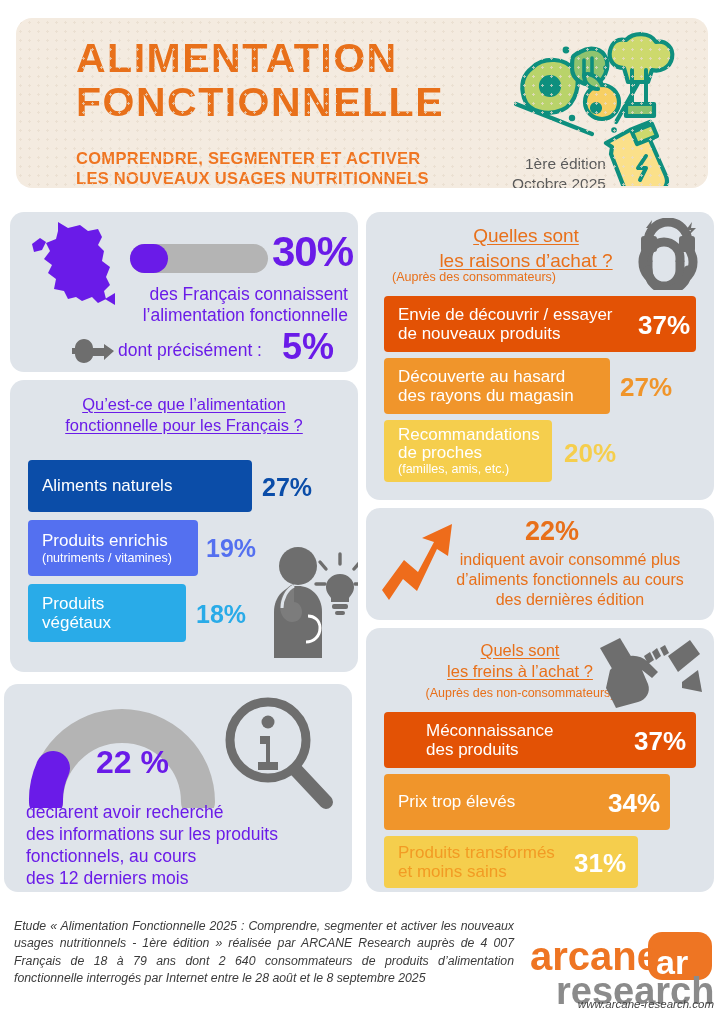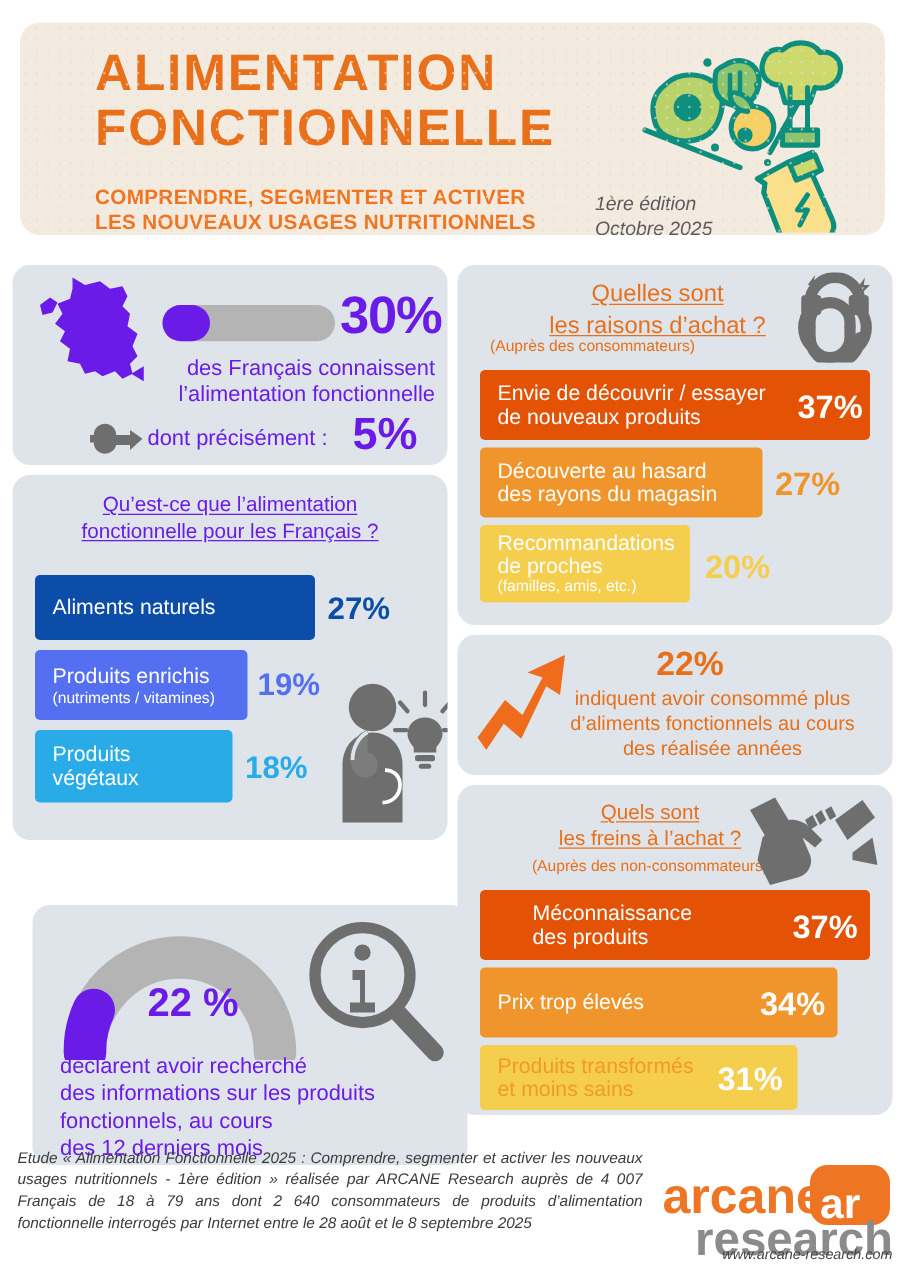--- a/index.html
+++ b/index.html
@@ -25,22 +25,22 @@
     position:absolute; left:60px; top:18px; width:520px;
     color:#e8701a; font-weight:bold; font-size:41px; line-height:1.08;
     letter-spacing:1.5px;
   }
   .hd-sub {
     position:absolute; left:60px; top:130px; width:480px;
     color:#ef7521; font-weight:bold; font-size:16.5px; line-height:1.22;
     letter-spacing:.3px;
   }
   .hd-ed {
-    position:absolute; left:460px; top:136px; width:130px; text-align:left;
-    color:#5a5a5a; font-size:15.5px; font-style:italic; line-height:1.3;
+    position:absolute; left:460px; top:136px; width:130px; text-align:right;
+    color:#5a5a5a; font-size:15.5px; line-height:1.3;
   }
   .hd-illu { position:absolute; right:12px; top:8px; width:190px; height:160px; }
 
   
   .card {
     position:absolute; background:#dfe4ea; border-radius:14px; overflow:hidden;
   }
 
   
   #card-france { left:10px; top:212px; width:348px; height:160px; }
@@ -79,21 +79,21 @@
     color:#6a1be8; font-size:16.5px; line-height:1.3;
     text-decoration:underline; text-underline-offset:2px;
   }
   .def-bar{ position:absolute; border-radius:4px; display:flex; align-items:center; }
   .def-bar .lbl{ color:#fff; padding-left:14px; font-size:17px; line-height:1.12; }
   .def-bar .lbl small{ font-size:12.5px; display:block; }
   .def-val{ position:absolute; font-weight:bold; }
   .def-person{ position:absolute; left:254px; top:160px; width:96px; height:120px; }
 
   
-  #card-gauge { left:26px; top:684px; width:348px; height:208px;margin-top:40px; }
+  #card-gauge { left:4px; top:684px; width:348px; height:208px; }
   .gauge-wrap{ position:absolute; left:18px; top:14px; width:200px; height:110px; }
   .gauge-pct{
     position:absolute; left:92px; top:60px; color:#6a1be8;
     font-size:32px; font-weight:bold;
   }
   .gauge-txt{
     position:absolute; left:22px; top:118px; width:310px;
     color:#6a1be8; font-size:17.5px; line-height:1.25;
   }
   .gauge-icon{ position:absolute; left:214px; top:10px; width:118px; height:118px; }
@@ -347,21 +347,21 @@
   </div>
 
   <div class="card" id="card-arrow">
     <svg class="ar-arrow" viewBox="0 0 78 88">
       <path fill="#ee6c1b" d="M4 74l22-30 14 12 16-30-12-4 30-14-4 32-11-7-20 42-14-12-14 21z"></path>
     </svg>
     <div class="ar-pct">22%</div>
     <div class="ar-txt">
       <span>indiquent avoir consommé plus</span><br>
       <span>d’aliments fonctionnels au cours</span><br>
-      <span>des réalisée années</span>
+      <span>des dernières édition</span>
     </div>
   </div>
 
   <div class="card" id="card-freins">
     <div class="fe-title">
       <span>Quels sont</span><br>
       <span>les freins à l’achat ?</span>
     </div>
     <div class="fe-sub">(Auprès des non-consommateurs)</div>
     <svg class="fe-icon" viewBox="0 0 108 76">

